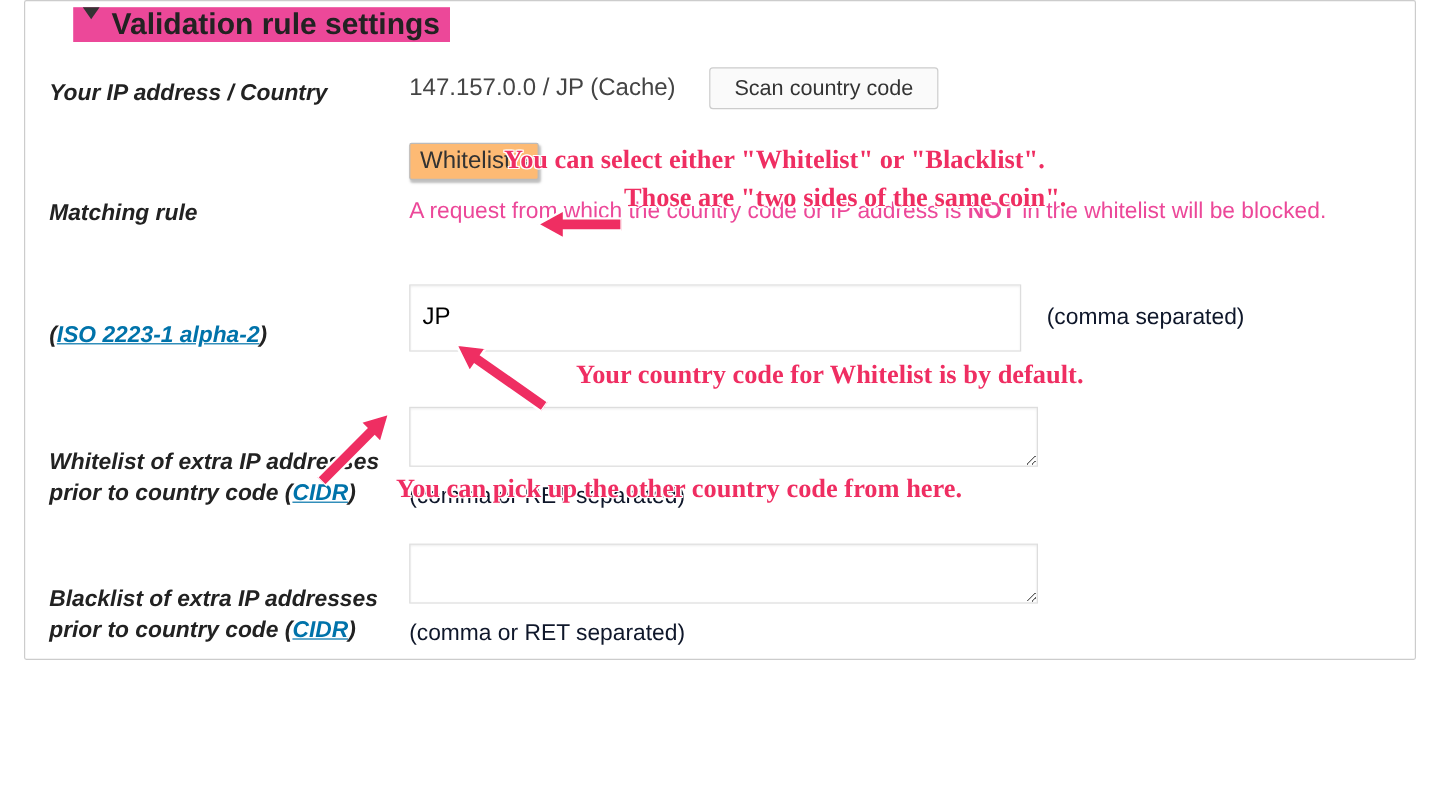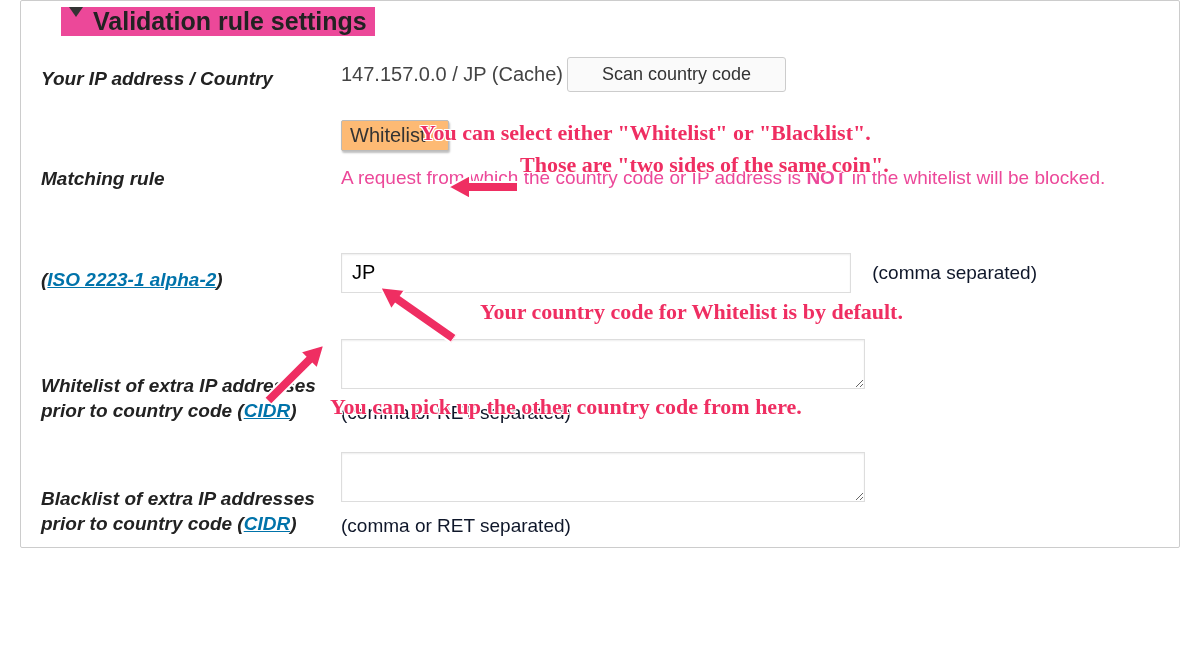--- a/index.html
+++ b/index.html
@@ -62,28 +62,28 @@
     color: #0073aa;
     text-decoration: underline;
   }
   .val {
     flex: 1;
     position: relative;
   }
   .ipline {
     display: flex;
     align-items: center;
-    gap: 4px;
+    gap: 28px;
     font-size: 20px;
     color: #444;
   }
   .btn {
     font-family: inherit;
     font-size: 18px;
-    padding: 6px 34px;
+    padding: 6px 20px;
     background: #fafafa;
     border: 1px solid #ccc;
     border-radius: 3px;
     cursor: pointer;
     color: #333;
   }
   .select-wrap {
     display: inline-flex;
     align-items: center;
     background: #fdba74;
@@ -122,21 +122,21 @@
   }
   .help b { font-weight:700; }
   .tin {
     font-family: inherit;
     font-size: 20px;
     padding: 6px 10px;
     border: 1px solid #ddd;
     box-shadow: inset 0 1px 2px rgba(0,0,0,.07);
     background:#fff;
     width: 510px;
-    height: 40px;
+    height: 56px;
   }
   .tarea {
     font-family: inherit;
     font-size: 18px;
     padding: 6px 10px;
     border: 1px solid #ddd;
     box-shadow: inset 0 1px 2px rgba(0,0,0,.07);
     background:#fff;
     width: 524px;
     height: 50px;

